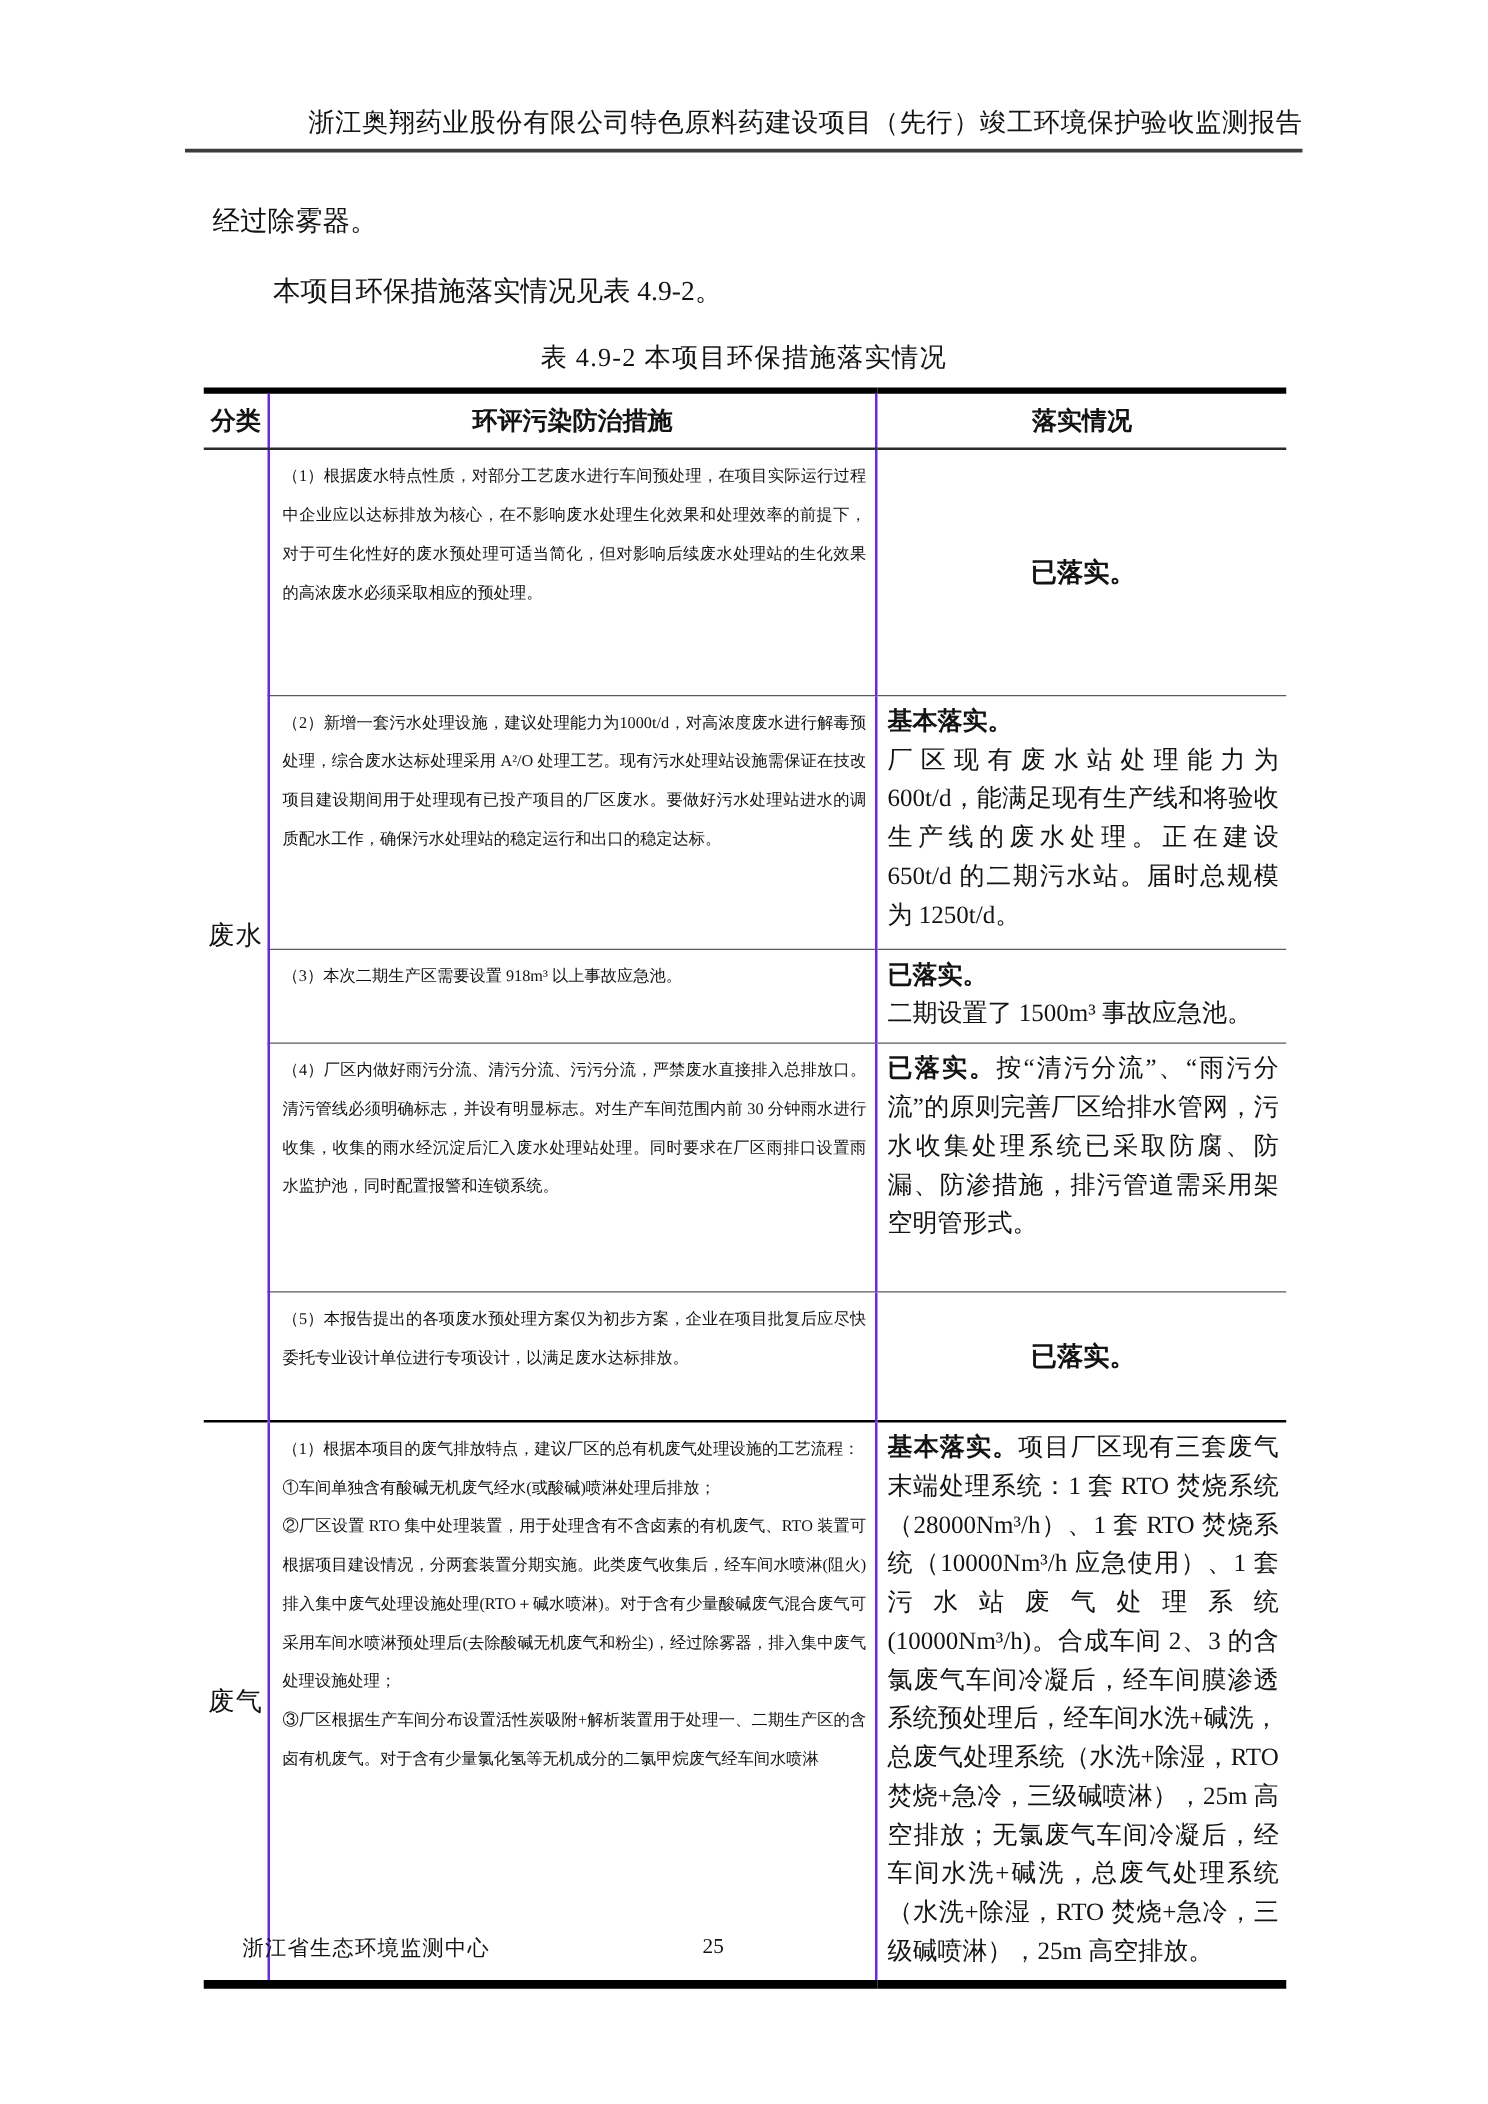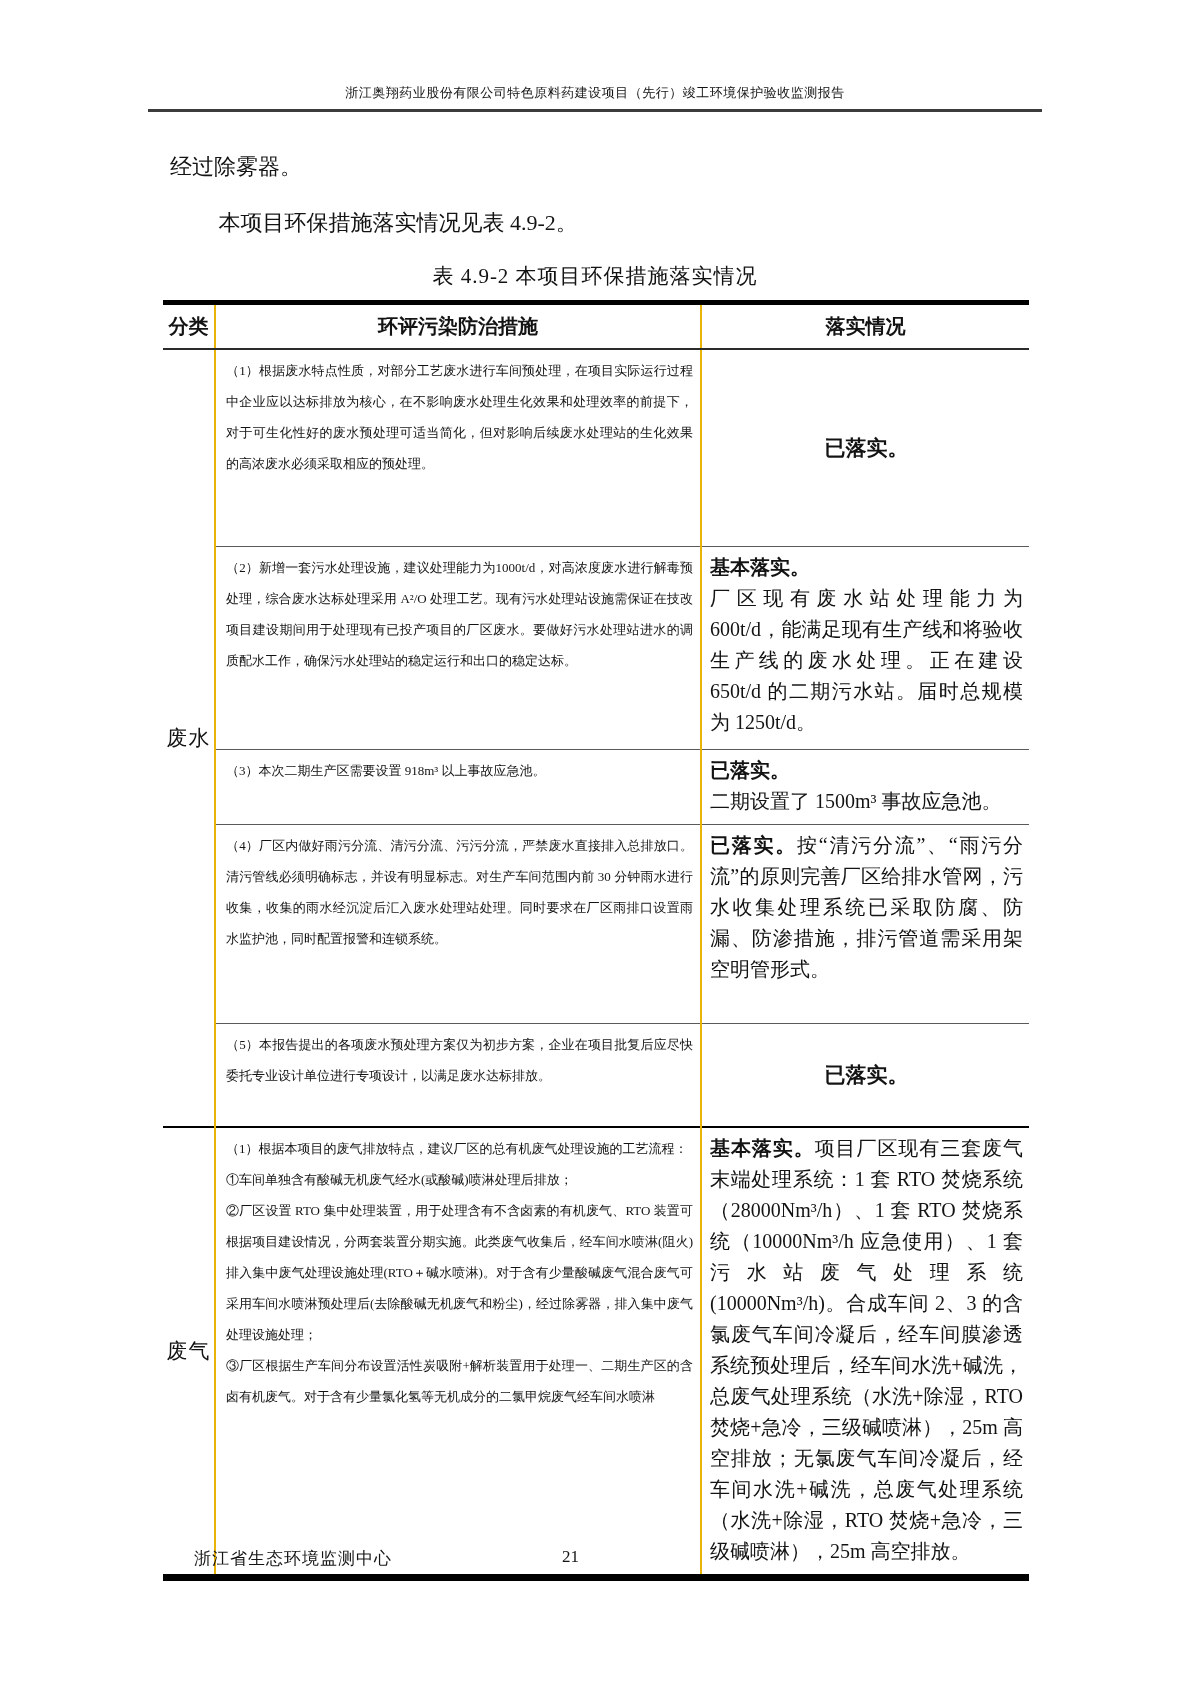--- a/index.html
+++ b/index.html
@@ -3,37 +3,37 @@
 <meta charset="utf-8">
 <style>
   html,body{margin:0;padding:0;}
   body{
     width:1190px;height:1683px;background:#ffffff;color:#131313;
     font-family:"Liberation Serif","DejaVu Serif",serif;
     position:relative;overflow:hidden;
   }
   .page-header{
     margin:84px 148px 0 148px;
-    text-align:center;font-size:13px;letter-spacing:.5px;
+    text-align:right;font-size:21px;letter-spacing:.5px;
     padding-bottom:7px;border-bottom:3px solid #3c3c3c;font-family:Liberation Mono, monospace;
   }
   .para-1{margin:40px 150px 0 170px;font-size:22px;}
   .para-2{margin:26px 150px 0 170px;font-size:22px;text-indent:2.2em;}
   .table-caption{margin:24px 0 10px 0;text-align:center;font-weight:normal;font-size:21px;letter-spacing:1px;}
   table.env-table{
     margin-left:163px;width:866px;border-collapse:collapse;table-layout:fixed;
   }
   .env-table col.c1{width:52px}
   .env-table col.c2{width:486px}
   .env-table col.c3{width:328px}
   .env-table th{
     border-top:5px solid #000;border-bottom:2px solid #2b2b2b;
     font-size:20px;font-weight:bold;padding:8px 0;vertical-align:middle;text-align:center;
   }
-  .env-table th.div-r, .env-table td.div-r{border-right:2px solid #eab308;}
+  .env-table th.div-r, .env-table td.div-r{border-right:2px solid #6d28d9;}
   .env-table td{vertical-align:top;}
   .env-table td.cat{
     text-align:center;vertical-align:middle;font-size:21px;letter-spacing:1px;margin-top:10px;
   }
   .env-table td.measure{
     padding:5px 7px 5px 10px;font-size:13px;line-height:31px;
     text-align:justify;
   }
   .env-table td.status{
     padding:5px 6px 5px 8px;font-size:20px;line-height:31px;text-align:justify;
@@ -114,13 +114,13 @@
         <p class="mp">③厂区根据生产车间分布设置活性炭吸附+解析装置用于处理一、二期生产区的含卤有机废气。对于含有少量氯化氢等无机成分的二氯甲烷废气经车间水喷淋</p>
       </td>
       <td class="status">
         <span class="b">基本落实。</span><span>项目厂区现有三套废气末端处理系统：1 套 RTO 焚烧系统（28000Nm³/h）、1 套 RTO 焚烧系统（10000Nm³/h 应急使用）、1 套污水站废气处理系统(10000Nm³/h)。合成车间 2、3 的含氯废气车间冷凝后，经车间膜渗透系统预处理后，经车间水洗+碱洗，总废气处理系统（水洗+除湿，RTO 焚烧+急冷，三级碱喷淋），25m 高空排放；无氯废气车间冷凝后，经车间水洗+碱洗，总废气处理系统（水洗+除湿，RTO 焚烧+急冷，三级碱喷淋），25m 高空排放。</span>
       </td>
     </tr>
   </tbody>
 </table>
 
 <div class="footer-org">浙江省生态环境监测中心</div>
-<div class="page-number">21</div>
+<div class="page-number">25</div>
 
 </body></html>

